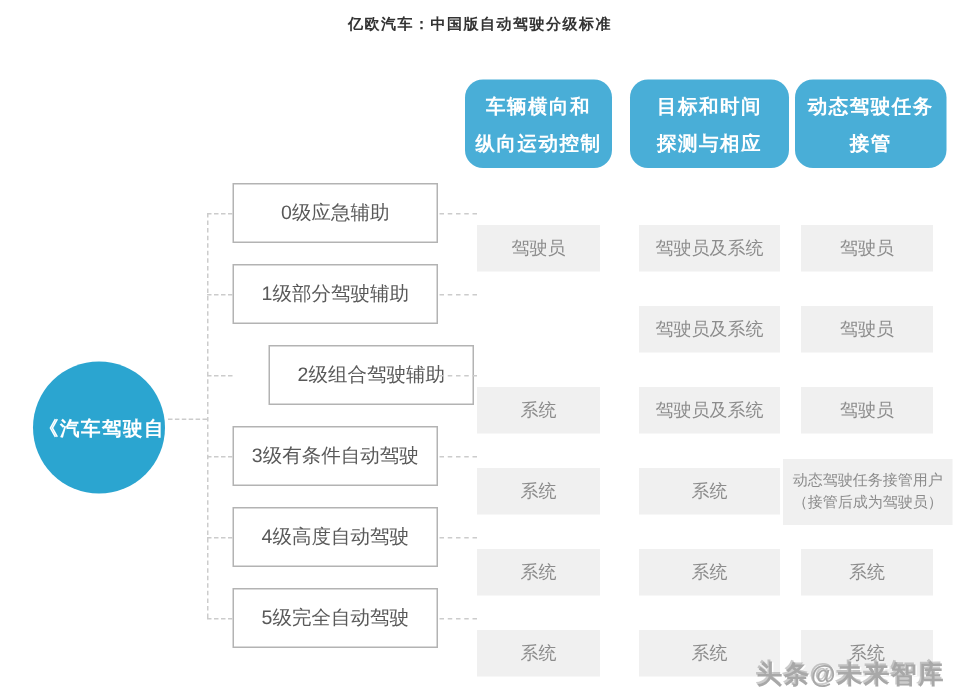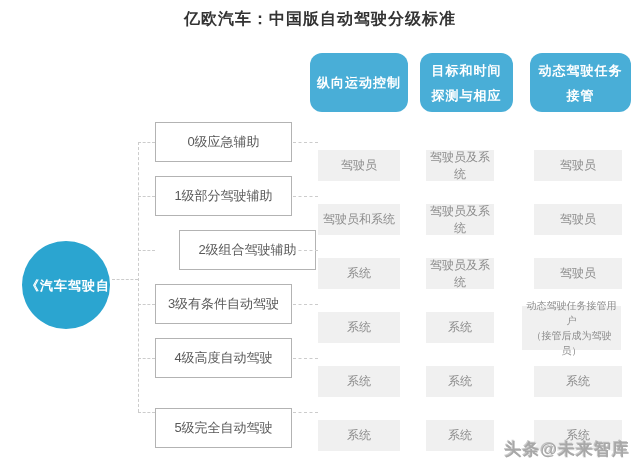--- a/index.html
+++ b/index.html
@@ -1,51 +1,51 @@
 <!DOCTYPE html>
 <html><head>
 <meta charset="utf-8">
 <style>
   * { margin:0; padding:0; box-sizing:border-box; }
   html,body { background:#ffffff; }
   body { font-family:"Liberation Sans","DejaVu Sans",sans-serif; }
   .canvas { position:relative; width:640px; height:465px; background:#ffffff; overflow:hidden; }
 
   .title { position:absolute; top:9px; left:0; width:640px; text-align:center;
-           font-size:16px; font-weight:bold; color:#333333; letter-spacing:1px; }
+           font-size:10px; font-weight:bold; color:#333333; letter-spacing:1px; }
 
   .circle { position:absolute; left:22px; top:241px; width:88px; height:88px;
             border-radius:50%; background:#2ba5d0; color:#ffffff; font-weight:bold;
             font-size:13px; letter-spacing:1px; display:flex; flex-direction:column;
             justify-content:center; align-items:flex-end; line-height:23px; text-align:center; }
 
   .hdr { position:absolute; top:53px; height:59px; border-radius:12px; background:#49aed7;
          color:#ffffff; font-weight:bold; font-size:13px; letter-spacing:1px;
          display:flex; flex-direction:column; justify-content:center; align-items:center;
          line-height:25px; text-align:center; }
   .hdr1 { left:310px; width:98px; }
-  .hdr2 { left:420px; width:93px; }
+  .hdr2 { left:420px; width:106px; }
   .hdr3 { left:530px; width:101px; }
 
   .lvl { position:absolute; left:155px; width:137px; height:40px; background:#ffffff;
          border:1px solid #b3b3b3; color:#595959; font-size:13px; display:flex;
          flex-direction:row; justify-content:center; align-items:center;
          line-height:18px; text-align:center; }
   .r0 { top:122px; } .r1 { top:176px; } .r2 { top:230px;margin-left:24px; }
-  .r3 { top:284px; } .r4 { top:338px; } .r5 { top:408px; }
+  .r3 { top:284px; } .r4 { top:338px; } .r5 { top:392px; }
 
   .cell { position:absolute; height:31px; background:#f0f0f0; color:#8c8c8c; font-size:12px;
           display:flex; justify-content:center; align-items:center; text-align:center;
           white-space:pre-line;margin-top:24px; }
   .c1 { left:318px; width:82px; }
-  .c2 { left:426px; width:68px; }
+  .c2 { left:426px; width:94px; }
   .c3 { left:534px; width:88px; }
   .cr0 { top:126px; } .cr1 { top:180px; } .cr2 { top:234px; }
   .cr3 { top:288px; } .cr4 { top:342px; } .cr5 { top:396px; }
-  .cell.big { left:522px; width:99px; height:44px; top:282px; font-size:10px; line-height:15px; }
+  .cell.big { left:522px; width:113px; height:44px; top:282px; font-size:10px; line-height:15px; }
 
   .hline { position:absolute; height:0; border-top:1px dashed #cccccc; }
   .vline { position:absolute; width:0; border-left:1px dashed #cccccc; left:138px; top:142px; height:270px; }
   .stub-l { left:138px; width:17px; }
   .stub-r { left:293px; width:25px; }
   .y0 { top:142px; } .y1 { top:196px; } .y2 { top:250px; }
   .y3 { top:304px; } .y4 { top:358px; } .y5 { top:412px; }
   .circle-link { left:112px; width:26px; top:279px; }
 
   .watermark { position:absolute; right:10px; bottom:4px; font-size:17px; font-weight:bold;
@@ -57,20 +57,21 @@
 
 <div class="canvas">
 
   <div class="title">亿欧汽车：中国版自动驾驶分级标准</div>
 
   <div class="circle">
     <span>《汽车驾驶自</span>
   </div>
 
   <div class="hdr hdr1">
+    <span>车辆横向和</span>
     <span>纵向运动控制</span>
   </div>
   <div class="hdr hdr2">
     <span>目标和时间</span>
     <span>探测与相应</span>
   </div>
   <div class="hdr hdr3">
     <span>动态驾驶任务</span>
     <span>接管</span>
   </div>
@@ -97,21 +98,20 @@
   </div>
   <div class="lvl r5">
     <span>5级</span>
     <span>完全自动驾驶</span>
   </div>
 
   <div class="cell c1 cr0">驾驶员</div>
   <div class="cell c2 cr0">驾驶员及系统</div>
   <div class="cell c3 cr0">驾驶员</div>
 
-  <div class="cell c1 cr1">驾驶员和系统</div>
   <div class="cell c2 cr1">驾驶员及系统</div>
   <div class="cell c3 cr1">驾驶员</div>
 
   <div class="cell c1 cr2">系统</div>
   <div class="cell c2 cr2">驾驶员及系统</div>
   <div class="cell c3 cr2">驾驶员</div>
 
   <div class="cell c1 cr3">系统</div>
   <div class="cell c2 cr3">系统</div>
   <div class="cell big">动态驾驶任务接管用户

